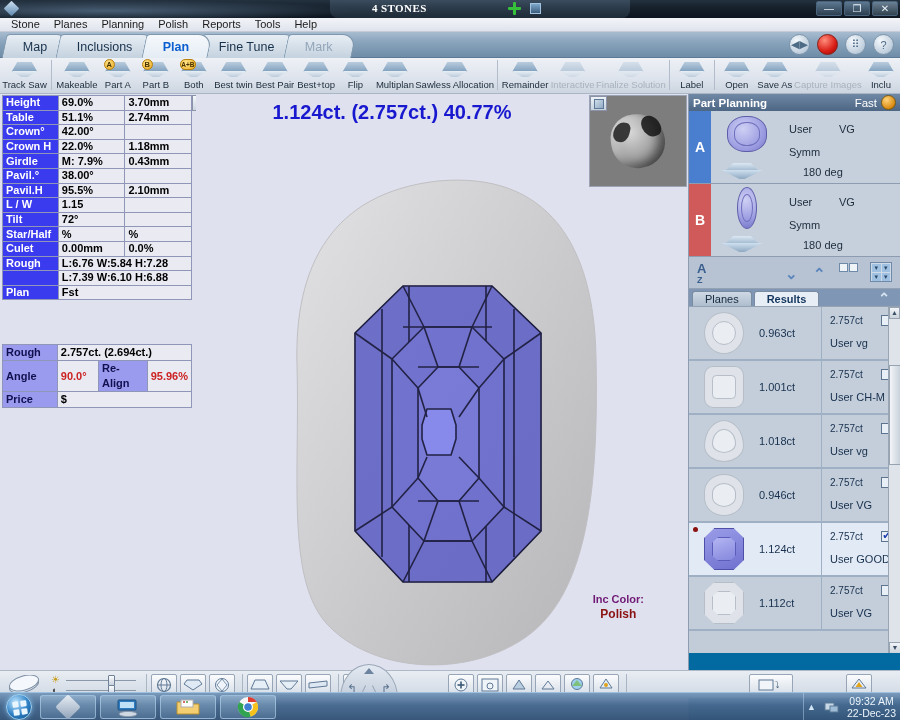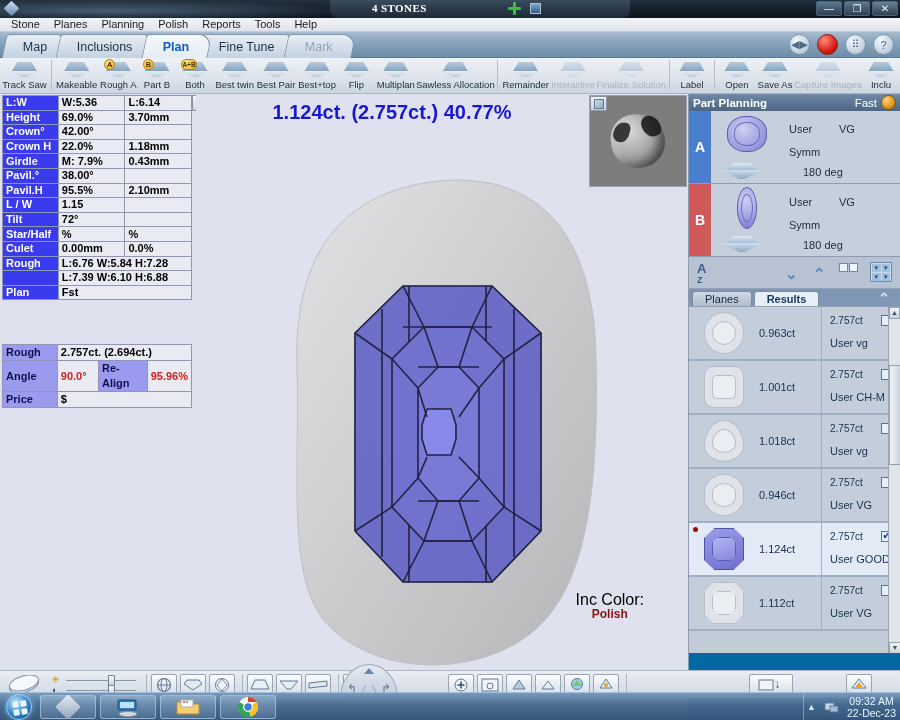--- a/index.html
+++ b/index.html
@@ -118,21 +118,21 @@
     padding:0 3px; background:#e9eaf2; color:#000; font-weight:bold; }
   table.params2 td.k { background:#9a9aee; color:#101050; width:56px; }
   table.params2 td.red { color:#cc2222; }
 
   
   .viewport { position:absolute; left:196px; top:95px; width:492px; height:575px;
     background:#dfe1ef; overflow:hidden; }
   .vp-title { position:absolute; left:0; top:6px; width:392px; text-align:center;
     font-size:20px; font-weight:bold; color:#1818cf; font-family:"Liberation Sans",sans-serif;}
   .inccolor { position:absolute; right:44px; bottom:48px; text-align:center; line-height:15px;}
-  .inccolor .l1 { font-size:16px; color:#000000; font-weight:normal;}
+  .inccolor .l1 { font-size:11px; color:#701a75; font-weight:bold;}
   .inccolor .l2 { font-size:12px; color:#8a1212; font-weight:bold;}
 
   
   .thumb { position:absolute; left:393px; top:0px; width:98px; height:92px;
     background:#7d7d7d; border:1px solid #9aa4b4; }
   .thumb .rock { position:absolute; left:50%; top:50%; transform:translate(-50%,-50%) rotate(-8deg);
     width:54px; height:54px; border-radius:46% 54% 50% 50%;
     background: radial-gradient(circle at 38% 32%, #d8d8d8, #8d8d8d 70%, #5c5c5c);
     box-shadow: inset -6px -4px 10px rgba(0,0,0,.45), inset 5px 4px 9px rgba(255,255,255,.35);}
   .thumb .rock:before { content:""; position:absolute; left:4px; top:6px; width:16px;height:20px;
@@ -372,21 +372,21 @@
         <div class="lb">Makeable</div>
       </div>
       <div class="tool">
         <div class="ic">
           <div class="gem">
             <div class="crown"></div>
             <div class="pav"></div>
           </div>
           <div class="badge">A</div>
         </div>
-        <div class="lb">Rough A</div>
+        <div class="lb">Part A</div>
       </div>
       <div class="tool">
         <div class="ic">
           <div class="gem">
             <div class="crown"></div>
             <div class="pav"></div>
           </div>
           <div class="badge">B</div>
         </div>
         <div class="lb">Part B</div>
@@ -529,28 +529,28 @@
           </div>
         </div>
         <div class="lb">Inclu</div>
       </div>
     </div>
 
   <div class="paramwrap">
     <table class="params">
       <tbody id="paramBody">
           <tr>
-            <td class="k">L:W</td>
-            <td class="v">W:5.36</td>
-            <td class="v2">L:6.14</td>
-          </tr>
-          <tr>
             <td class="k">Height</td>
             <td class="v">69.0%</td>
             <td class="v2">3.70mm</td>
+          </tr>
+          <tr>
+            <td class="k">Table</td>
+            <td class="v">51.1%</td>
+            <td class="v2">2.74mm</td>
           </tr>
           <tr>
             <td class="k">Crown°</td>
             <td class="v">42.00°</td>
             <td class="v2"></td>
           </tr>
           <tr>
             <td class="k">Crown H</td>
             <td class="v">22.0%</td>
             <td class="v2">1.18mm</td>

